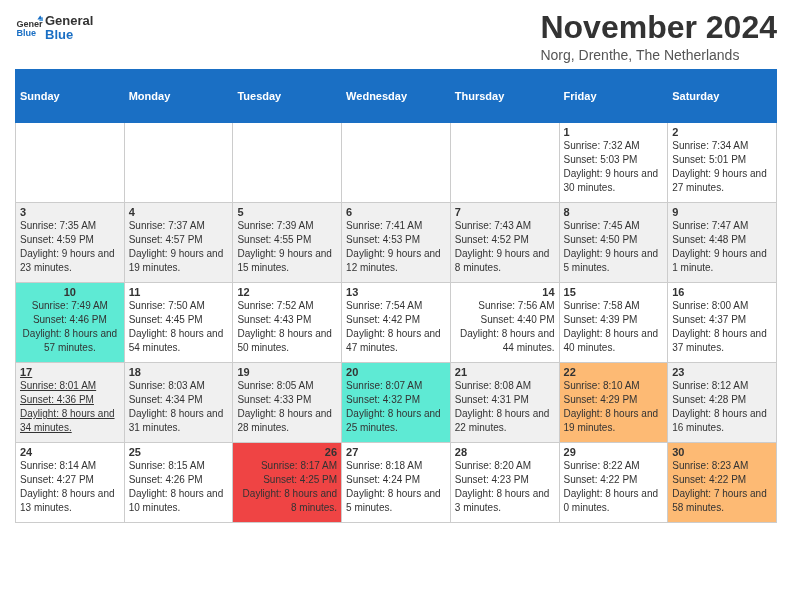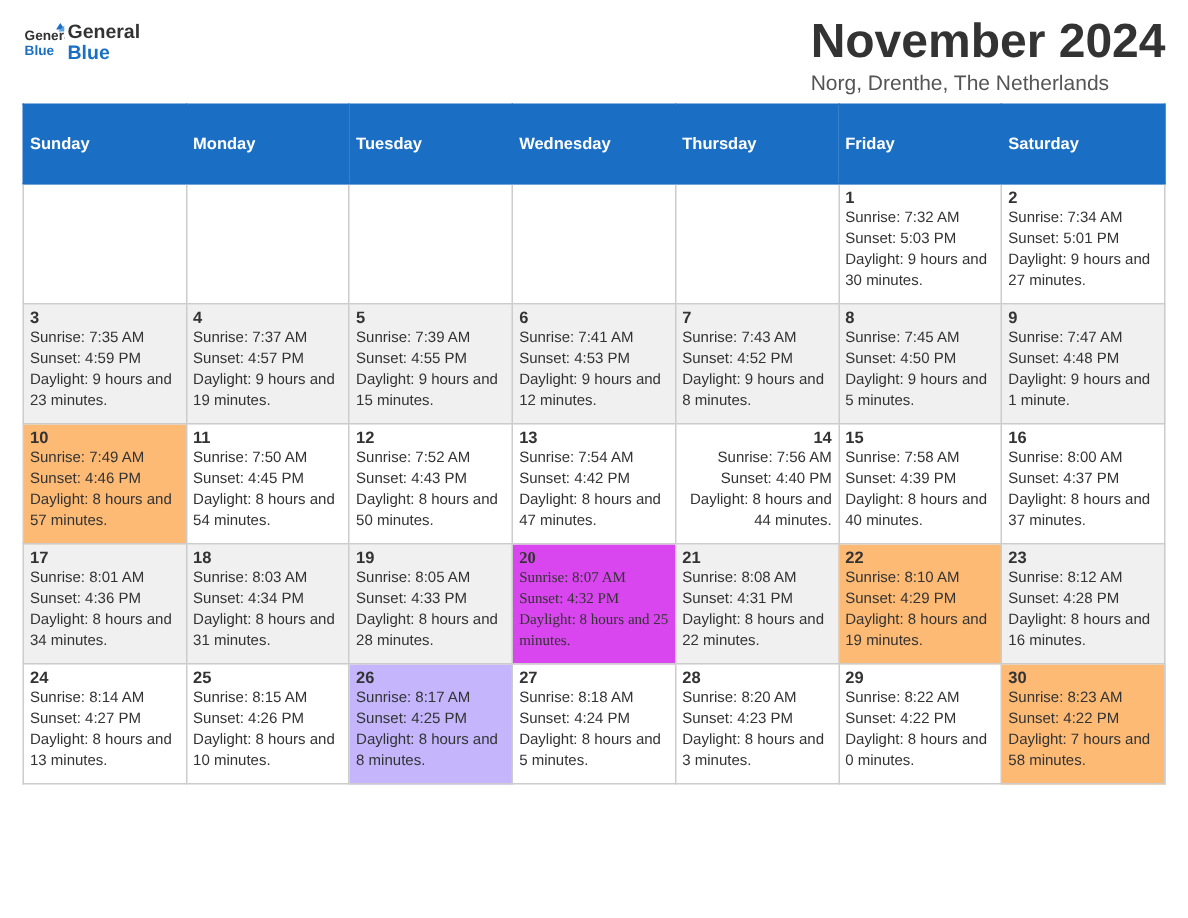--- a/index.html
+++ b/index.html
@@ -165,21 +165,21 @@
           <td style="background: rgb(240, 240, 240);">
             <span class="day-number">8</span>
             <div class="day-info">Sunrise: 7:45 AM<br>Sunset: 4:50 PM<br>Daylight: 9 hours and 5 minutes.</div>
           </td>
           <td style="background: rgb(240, 240, 240);">
             <span class="day-number">9</span>
             <div class="day-info">Sunrise: 7:47 AM<br>Sunset: 4:48 PM<br>Daylight: 9 hours and 1 minute.</div>
           </td>
         </tr>
         <tr>
-          <td style="background: #fdba74;">
+          <td style="background: #5eead4; text-align: center;">
             <span class="day-number">10</span>
             <div class="day-info">Sunrise: 7:49 AM<br>Sunset: 4:46 PM<br>Daylight: 8 hours and 57 minutes.</div>
           </td>
           <td style="background: rgb(255, 255, 255);">
             <span class="day-number">11</span>
             <div class="day-info">Sunrise: 7:50 AM<br>Sunset: 4:45 PM<br>Daylight: 8 hours and 54 minutes.</div>
           </td>
           <td style="background: rgb(255, 255, 255);">
             <span class="day-number">12</span>
             <div class="day-info">Sunrise: 7:52 AM<br>Sunset: 4:43 PM<br>Daylight: 8 hours and 50 minutes.</div>
@@ -195,33 +195,33 @@
           <td style="background: rgb(255, 255, 255);">
             <span class="day-number">15</span>
             <div class="day-info">Sunrise: 7:58 AM<br>Sunset: 4:39 PM<br>Daylight: 8 hours and 40 minutes.</div>
           </td>
           <td style="background: rgb(255, 255, 255);">
             <span class="day-number">16</span>
             <div class="day-info">Sunrise: 8:00 AM<br>Sunset: 4:37 PM<br>Daylight: 8 hours and 37 minutes.</div>
           </td>
         </tr>
         <tr>
-          <td style="background: rgb(240, 240, 240);">
+          <td style="background: rgb(240, 240, 240); text-decoration: underline;">
             <span class="day-number">17</span>
             <div class="day-info">Sunrise: 8:01 AM<br>Sunset: 4:36 PM<br>Daylight: 8 hours and 34 minutes.</div>
           </td>
           <td style="background: rgb(240, 240, 240);">
             <span class="day-number">18</span>
             <div class="day-info">Sunrise: 8:03 AM<br>Sunset: 4:34 PM<br>Daylight: 8 hours and 31 minutes.</div>
           </td>
           <td style="background: rgb(240, 240, 240);">
             <span class="day-number">19</span>
             <div class="day-info">Sunrise: 8:05 AM<br>Sunset: 4:33 PM<br>Daylight: 8 hours and 28 minutes.</div>
           </td>
-          <td style="background: #d946ef; font-family: Liberation Serif, serif;">
+          <td style="background: #5eead4;">
             <span class="day-number">20</span>
             <div class="day-info">Sunrise: 8:07 AM<br>Sunset: 4:32 PM<br>Daylight: 8 hours and 25 minutes.</div>
           </td>
           <td style="background: rgb(240, 240, 240);">
             <span class="day-number">21</span>
             <div class="day-info">Sunrise: 8:08 AM<br>Sunset: 4:31 PM<br>Daylight: 8 hours and 22 minutes.</div>
           </td>
           <td style="background: #fdba74;">
             <span class="day-number">22</span>
             <div class="day-info">Sunrise: 8:10 AM<br>Sunset: 4:29 PM<br>Daylight: 8 hours and 19 minutes.</div>
@@ -233,21 +233,21 @@
         </tr>
         <tr>
           <td style="background: rgb(255, 255, 255);">
             <span class="day-number">24</span>
             <div class="day-info">Sunrise: 8:14 AM<br>Sunset: 4:27 PM<br>Daylight: 8 hours and 13 minutes.</div>
           </td>
           <td style="background: rgb(255, 255, 255);">
             <span class="day-number">25</span>
             <div class="day-info">Sunrise: 8:15 AM<br>Sunset: 4:26 PM<br>Daylight: 8 hours and 10 minutes.</div>
           </td>
-          <td style="background: #c4b5fd;">
+          <td style="background: #ef4444; text-align: right;">
             <span class="day-number">26</span>
             <div class="day-info">Sunrise: 8:17 AM<br>Sunset: 4:25 PM<br>Daylight: 8 hours and 8 minutes.</div>
           </td>
           <td style="background: rgb(255, 255, 255);">
             <span class="day-number">27</span>
             <div class="day-info">Sunrise: 8:18 AM<br>Sunset: 4:24 PM<br>Daylight: 8 hours and 5 minutes.</div>
           </td>
           <td style="background: rgb(255, 255, 255);">
             <span class="day-number">28</span>
             <div class="day-info">Sunrise: 8:20 AM<br>Sunset: 4:23 PM<br>Daylight: 8 hours and 3 minutes.</div>

